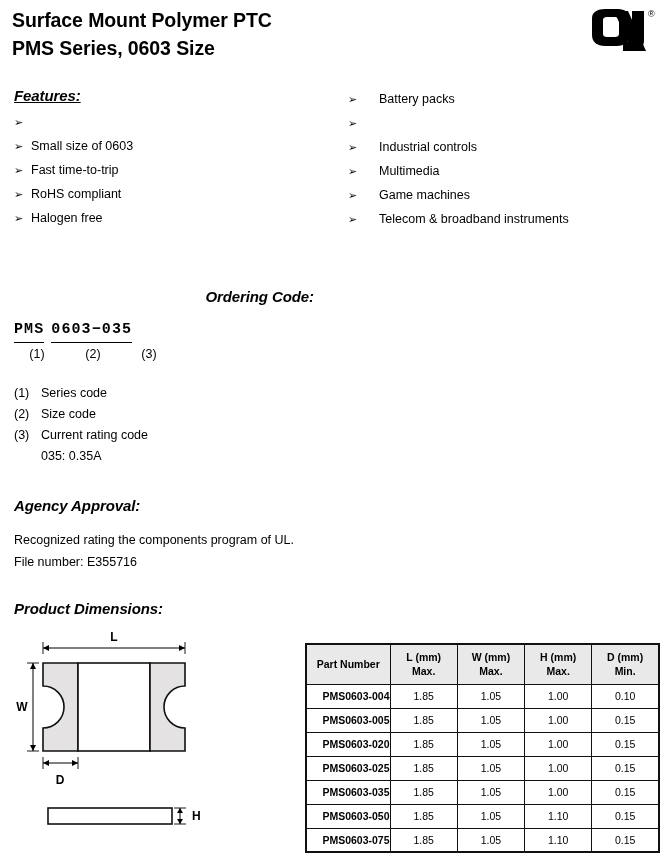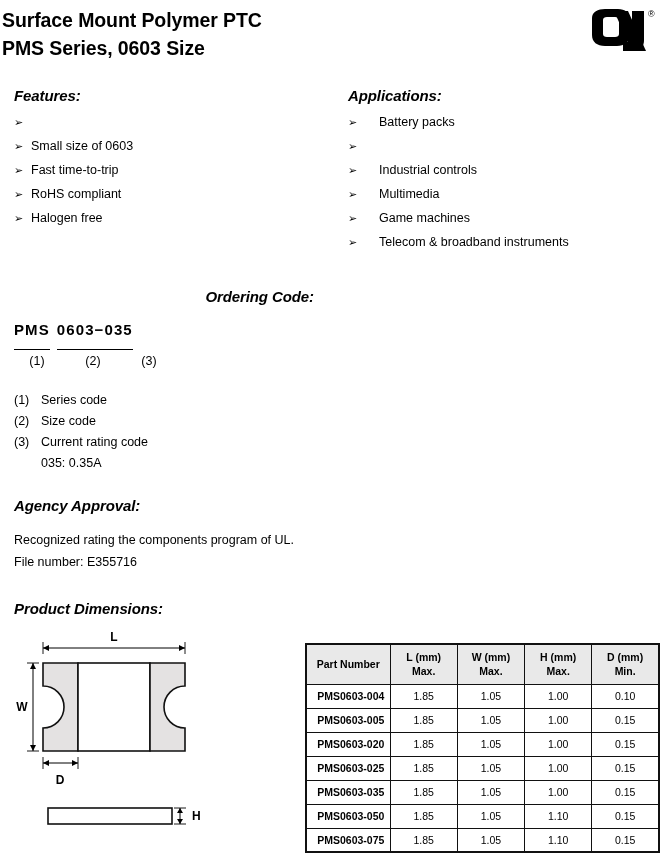--- a/index.html
+++ b/index.html
@@ -17,21 +17,21 @@
   }
   .page {
     position: relative;
     width: 666px;
     height: 860px;
   }
 
   
   .header {
     position: absolute;
-    left: 2px;
+    left: 12px;
     top: 6px;
     width: 540px;
   }
   .title-line {
     font-size: 19.5px;
     font-weight: bold;
     line-height: 28px;
     letter-spacing: -0.1px;
     white-space: nowrap;
   }
@@ -64,38 +64,39 @@
   }
   .bullet {
     font-size: 11px;
     line-height: 24px;
     display: inline-block;
   }
   .features .bullet { width: 17px; }
   .apps .bullet { width: 31px; }
 
   #features-block { position: absolute; left: 14px; top: 87px; width: 320px; }
-  #features-block .sec-head { margin-bottom: 6px; }
+  #features-block .sec-head { margin-bottom: 6px; text-decoration: underline; }
   #apps-block { position: absolute; left: 348px; top: 87px; width: 310px; }
   #apps-block .sec-head { margin-bottom: 6px; }
 
   
   #ordering-block { position: absolute; left: 14px; top: 288px; width: 300px; }
   #ordering-block .sec-head { margin-bottom: 16px; text-align: right; }
   .code-row {
     display: flex;
     align-items: flex-end;
     font-size: 15px;
     font-weight: bold;
     letter-spacing: 1.1px;
   }
   .code-seg {
     border-bottom: 1.6px solid #000;
-    padding-bottom: 11px;
+    padding-bottom: 4px;
     display: inline-block;
+    font-family: Liberation Mono, monospace;
   }
   .code-gap { width: 7px; }
   .code-nums {
     display: flex;
     font-size: 12.5px;
     margin-top: 4px;
   }
   .code-nums span { display: inline-block; text-align: center; }
   .n1 { width: 46px; }
   .n2 { width: 54px; margin-left: 6px; }
@@ -154,21 +155,21 @@
     background: #e9e9e9;
     font-weight: bold;
     height: 40px;
     line-height: 14px;
     font-size: 10.5px;
   }
   .dim-table thead th .u2 { display: block; }
   .dim-table tbody td { font-size: 10.5px; }
   .dim-table tbody td.pn {
     font-weight: bold;
-    text-align: center;
+    text-align: right;
     padding-left: 5px;
     font-size: 10.5px;
   }
   .dim-table { border: 2px solid #111; }
   .col-pn { width: 80px; }
   .col-v { width: 64px; }
 </style>
 </head>
 <body>
 
@@ -210,21 +211,20 @@
         <span>RoHS compliant</span>
       </li>
       <li>
         <span class="bullet">➢</span>
         <span>Halogen free</span>
       </li>
     </ul>
   </div>
 
   <div id="apps-block">
-    <div class="sec-head">Applications:</div>
     <ul class="blist apps">
       <li>
         <span class="bullet">➢</span>
         <span>Battery packs</span>
       </li>
       <li>
         <span class="bullet">➢</span>
       </li>
       <li>
         <span class="bullet">➢</span>

